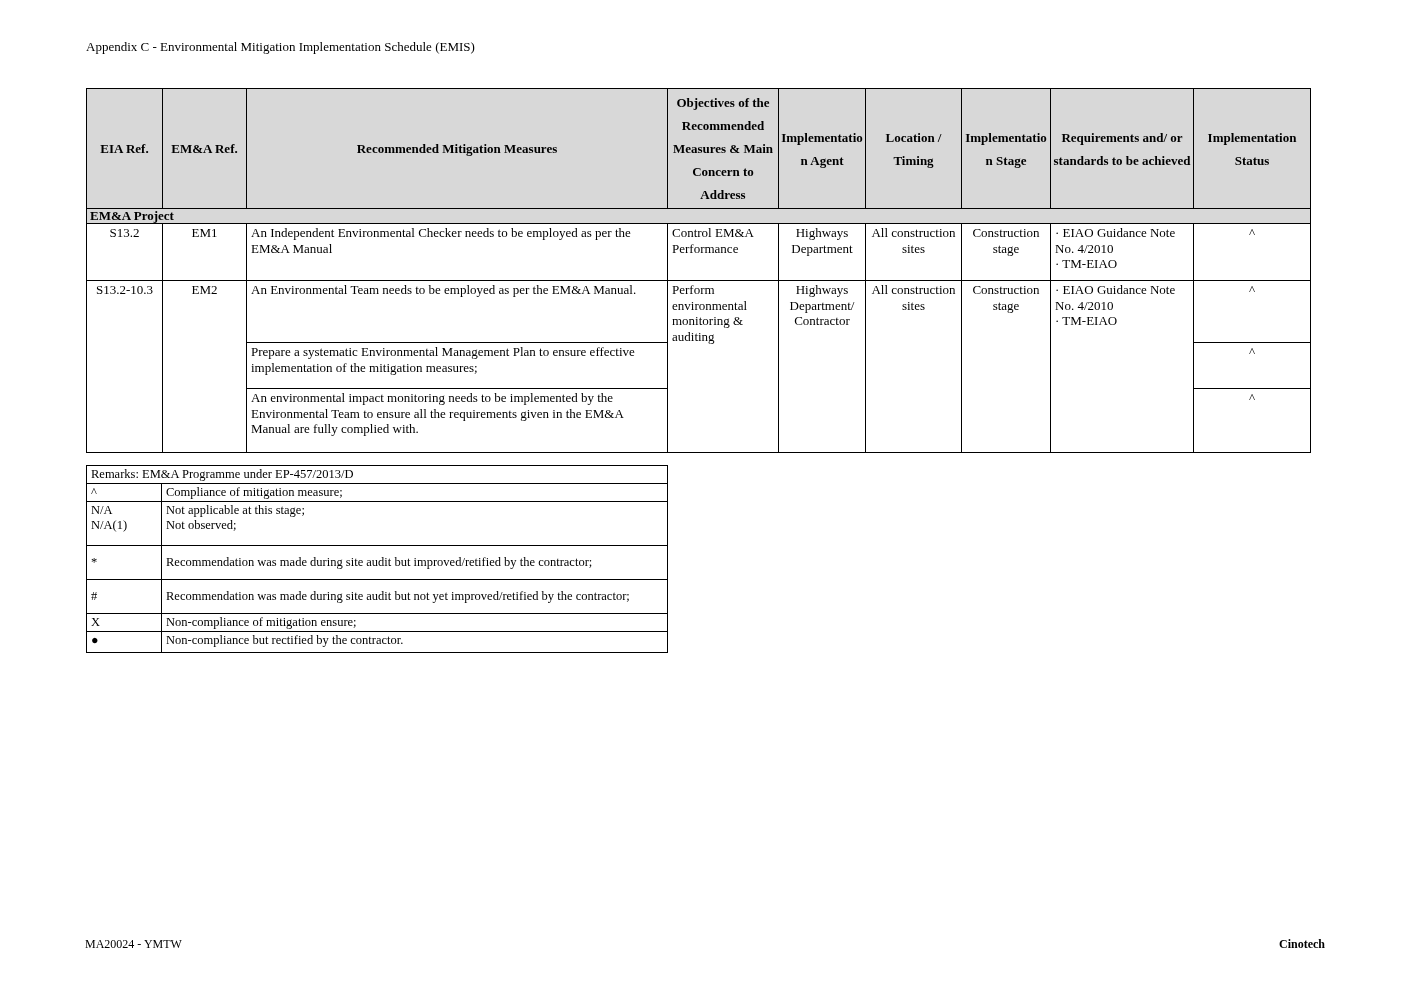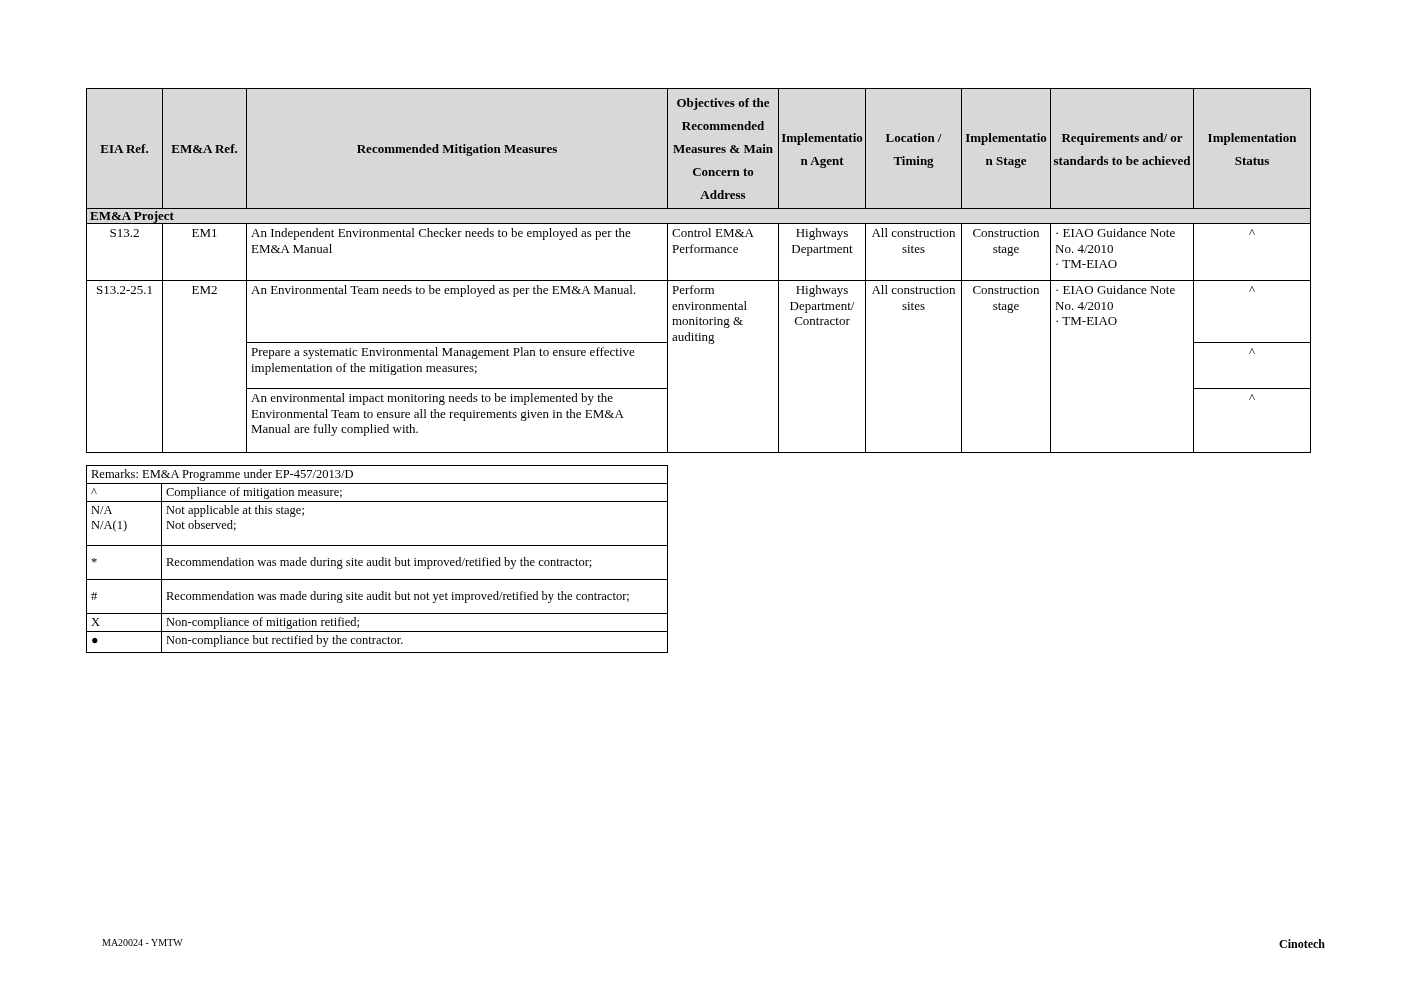--- a/index.html
+++ b/index.html
@@ -89,29 +89,30 @@
   table.remarks tr.rm-title  { height: 18px; margin-left: 15px; }
   table.remarks tr.rm-caret  { height: 18px; }
   table.remarks tr.rm-na     { height: 44px; margin-left: 34px; }
   table.remarks tr.rm-star   { height: 34px; }
   table.remarks tr.rm-hash   { height: 34px; }
   table.remarks tr.rm-x      { height: 18px; }
   table.remarks tr.rm-dot    { height: 21px; }
   table.remarks tr.vmid td { vertical-align: middle; }
 
   
-  .footer-left   { position: absolute; left: 102px;  top: 937px; font-size: 10px; }
+  .footer-left   { position: absolute; left: 85px;  top: 937px; font-size: 12px; }
   .footer-center { position: absolute; left: 0; width: 1402px; top: 937px; text-align: center; font-size: 13px; }
   .footer-right  { position: absolute; right: 77px; top: 937px; font-size: 12px; font-weight: bold; }
 </style>
 </head>
 <body>
 
 <div class="page">
 
+  <div class="page-title">Appendix C - Environmental Mitigation Implementation Schedule (EMIS)</div>
 
   <table class="emis">
     <colgroup>
       <col style="width:76px">
         <col style="width:84px">
         <col style="width:421px">
       <col style="width:111px">
         <col style="width:87px">
         <col style="width:96px">
       <col style="width:89px">
@@ -144,21 +145,21 @@
         <td class="ctr">Highways Department</td>
         <td class="ctr">All construction sites</td>
         <td class="ctr">Construction stage</td>
         <td class="pre">· EIAO Guidance Note
 No. 4/2010
 · TM-EIAO</td>
         <td class="ctr">^</td>
       </tr>
 
       <tr class="r2a">
-        <td class="ctr" rowspan="3">S13.2-25.1</td>
+        <td class="ctr" rowspan="3">S13.2-10.3</td>
         <td class="ctr" rowspan="3">EM2</td>
         <td>An Environmental Team needs to be employed as per the EM&amp;A Manual.</td>
         <td rowspan="3">Perform environmental monitoring &amp; auditing</td>
         <td class="ctr" rowspan="3">Highways Department/ Contractor</td>
         <td class="ctr" rowspan="3">All construction sites</td>
         <td class="ctr" rowspan="3">Construction stage</td>
         <td class="pre" rowspan="3">· EIAO Guidance Note
 No. 4/2010
 · TM-EIAO</td>
         <td class="ctr">^</td>
@@ -196,21 +197,21 @@
       <tr class="rm-star vmid">
         <td>*</td>
         <td>Recommendation was made during site audit but improved/retified by the contractor;</td>
       </tr>
       <tr class="rm-hash vmid">
         <td>#</td>
         <td>Recommendation was made during site audit but not yet improved/retified by the contractor;</td>
       </tr>
       <tr class="rm-x">
         <td>X</td>
-        <td>Non-compliance of mitigation retified;</td>
+        <td>Non-compliance of mitigation ensure;</td>
       </tr>
       <tr class="rm-dot">
         <td>●</td>
         <td>Non-compliance but rectified by the contractor.</td>
       </tr>
     </tbody>
   </table>
 
   <div class="footer-left">MA20024 - YMTW</div>
   <div class="footer-right">Cinotech</div>

